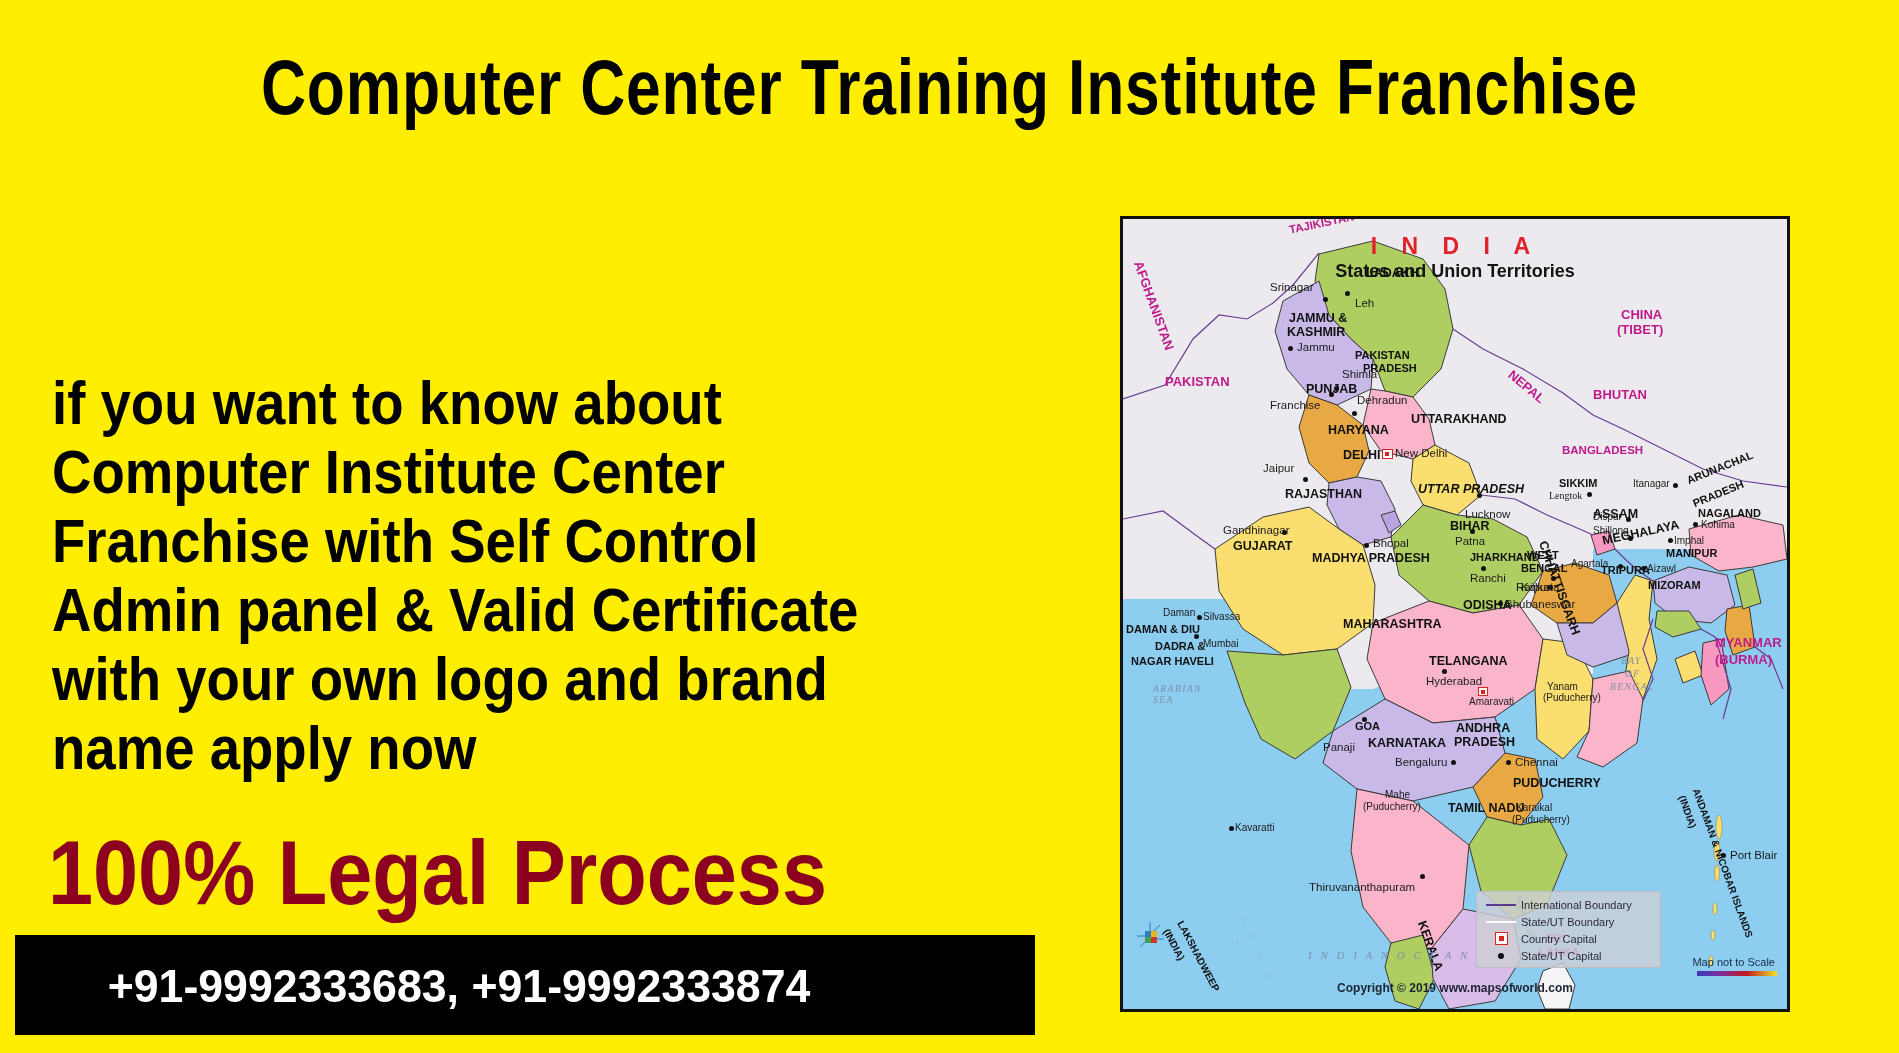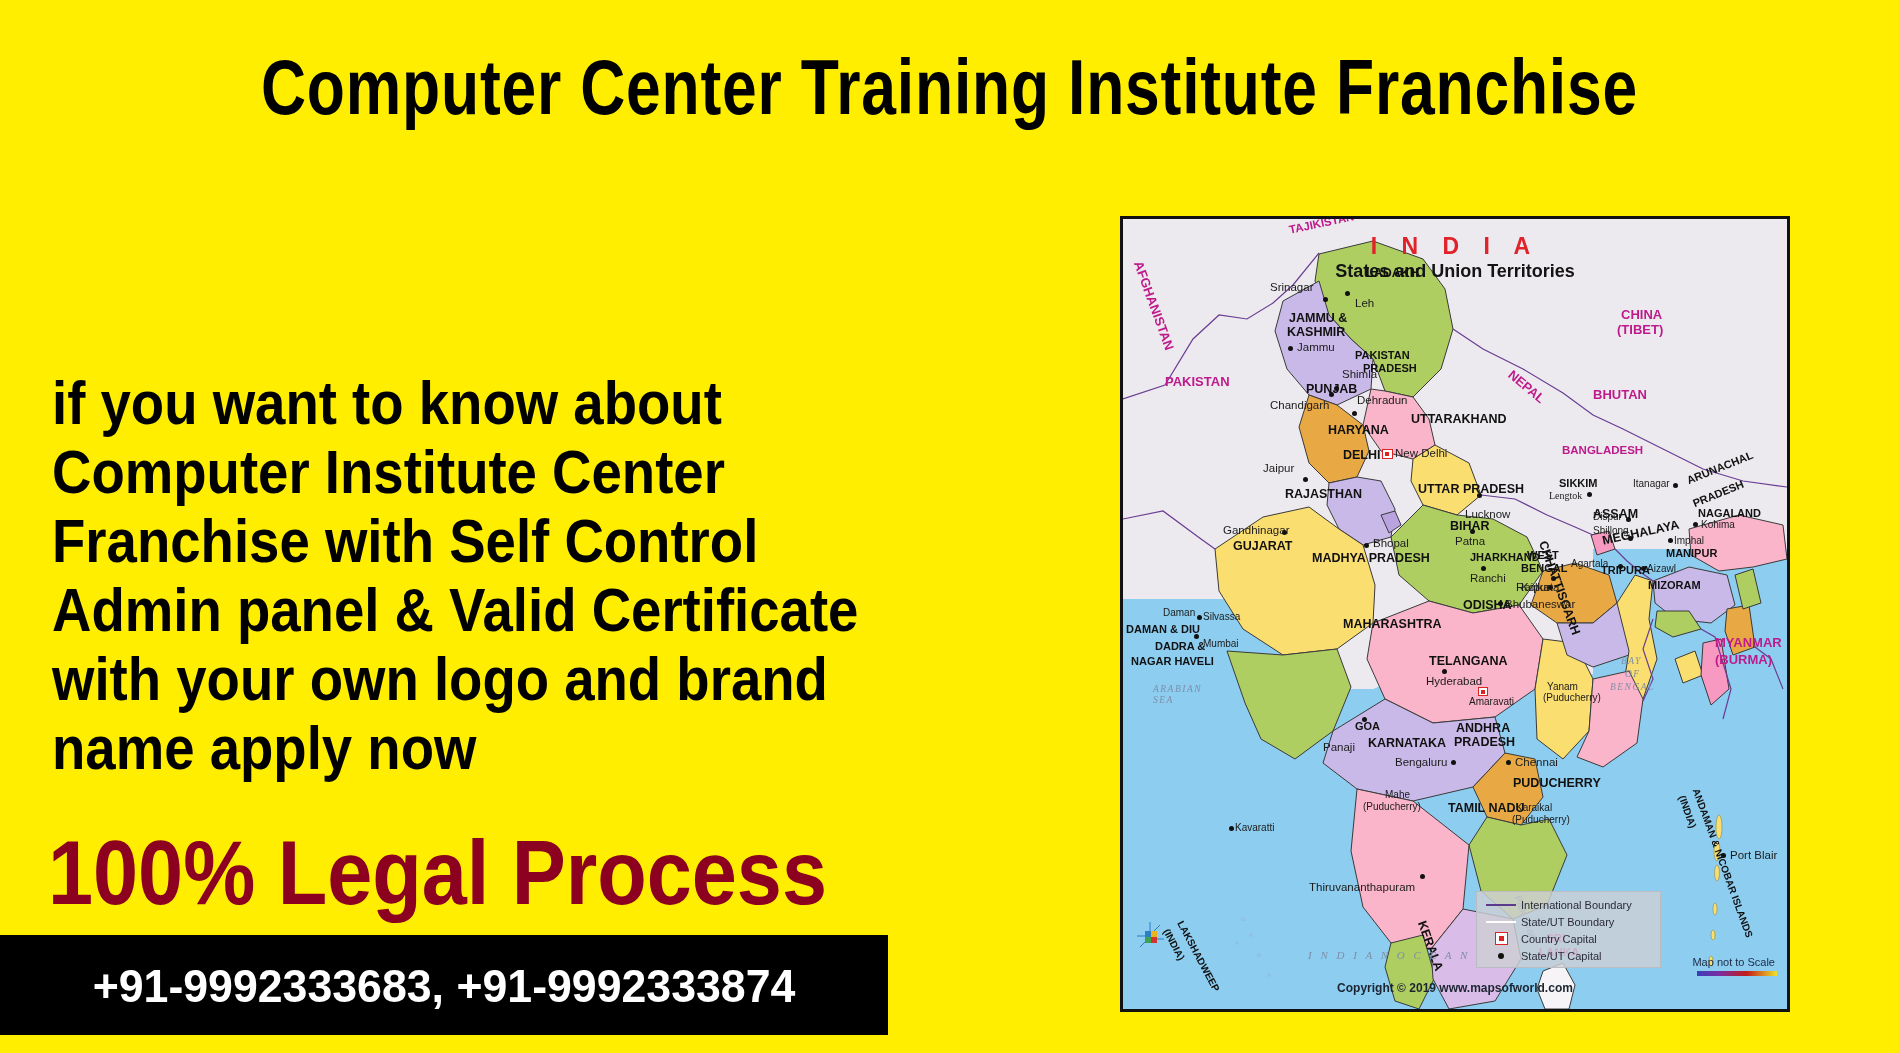--- a/index.html
+++ b/index.html
@@ -57,21 +57,21 @@
     font-weight:bold;
     font-size:90px;
     line-height:90px;
     color:#8C0020;
     transform:scaleX(0.90);
     transform-origin:0 0;
     white-space:nowrap;
   }
 
   .black-bar{
-    position:absolute;left:0px;top:935px;width:888px;height:100px;
+    position:absolute;left:15px;top:935px;width:1020px;height:100px;
     background:#000;
   }
   .black-bar-text{
     position:absolute;left:0;top:0;width:888px;height:100px;
     display:flex;align-items:center;justify-content:center;
     color:#fff;font-weight:bold;font-size:47px;
     font-family:"Liberation Sans Narrow","Liberation Sans",sans-serif;
     transform:scaleX(0.95);transform-origin:50% 50%;
     white-space:nowrap;
   }
@@ -299,21 +299,21 @@
     <div class="lbl st" style="left:243px;top:47px;">LADAKH</div>
     <div class="lbl st" style="left:166px;top:92px;">JAMMU &amp;</div>
     <div class="lbl st" style="left:164px;top:106px;">KASHMIR</div>
     <div class="lbl st sm" style="left:232px;top:130px;">PAKISTAN</div>
     <div class="lbl st sm" style="left:240px;top:143px;">PRADESH</div>
     <div class="lbl st" style="left:183px;top:163px;">PUNJAB</div>
     <div class="lbl st" style="left:288px;top:193px;">UTTARAKHAND</div>
     <div class="lbl st" style="left:205px;top:204px;">HARYANA</div>
     <div class="lbl st" style="left:220px;top:229px;">DELHI</div>
     <div class="lbl st" style="left:162px;top:268px;">RAJASTHAN</div>
-    <div class="lbl st" style="left:295px;top:263px;">UTTAR  PRADESH</div>
+    <div class="lbl st" style="left:295px;top:263px;font-style:italic;">UTTAR  PRADESH</div>
     <div class="lbl st" style="left:327px;top:300px;">BIHAR</div>
     <div class="lbl st sm" style="left:436px;top:258px;">SIKKIM</div>
     <div class="lbl st" style="left:110px;top:320px;">GUJARAT</div>
     <div class="lbl st" style="left:189px;top:332px;">MADHYA PRADESH</div>
     <div class="lbl st rot-70" style="left:426px;top:320px;">CHHATTISGARH</div>
     <div class="lbl st sm" style="left:347px;top:332px;">JHARKHAND</div>
     <div class="lbl st sm" style="left:404px;top:330px;">WEST</div>
     <div class="lbl st sm" style="left:398px;top:343px;">BENGAL</div>
     <div class="lbl st" style="left:340px;top:379px;">ODISHA</div>
     <div class="lbl st" style="left:220px;top:398px;">MAHARASHTRA</div>
@@ -342,21 +342,21 @@
     <div class="lbl st xs rot-70" style="left:564px;top:575px;">(INDIA)</div>
 
     <div class="lbl cty" style="left:147px;top:62px;">Srinagar</div>
     <div class="dot" style="left:200px;top:78px;"></div>
     <div class="lbl cty" style="left:232px;top:78px;">Leh</div>
     <div class="dot" style="left:222px;top:72px;"></div>
     <div class="lbl cty" style="left:174px;top:122px;">Jammu</div>
     <div class="dot" style="left:165px;top:127px;"></div>
     <div class="lbl cty" style="left:219px;top:149px;">Shimla</div>
     <div class="dot" style="left:211px;top:167px;"></div>
-    <div class="lbl cty" style="left:147px;top:180px;">Chandigarh</div>
+    <div class="lbl cty" style="left:147px;top:180px;">Franchise</div>
     <div class="dot" style="left:206px;top:173px;"></div>
     <div class="lbl cty" style="left:234px;top:175px;">Dehradun</div>
     <div class="dot" style="left:229px;top:192px;"></div>
     <div class="lbl cty" style="left:272px;top:228px;">New Delhi</div>
     <div class="capmark" style="left:259px;top:230px;">
         <i></i>
       </div>
     <div class="lbl cty" style="left:140px;top:243px;">Jaipur</div>
     <div class="dot" style="left:180px;top:258px;"></div>
     <div class="lbl cty" style="left:342px;top:289px;">Lucknow</div>

